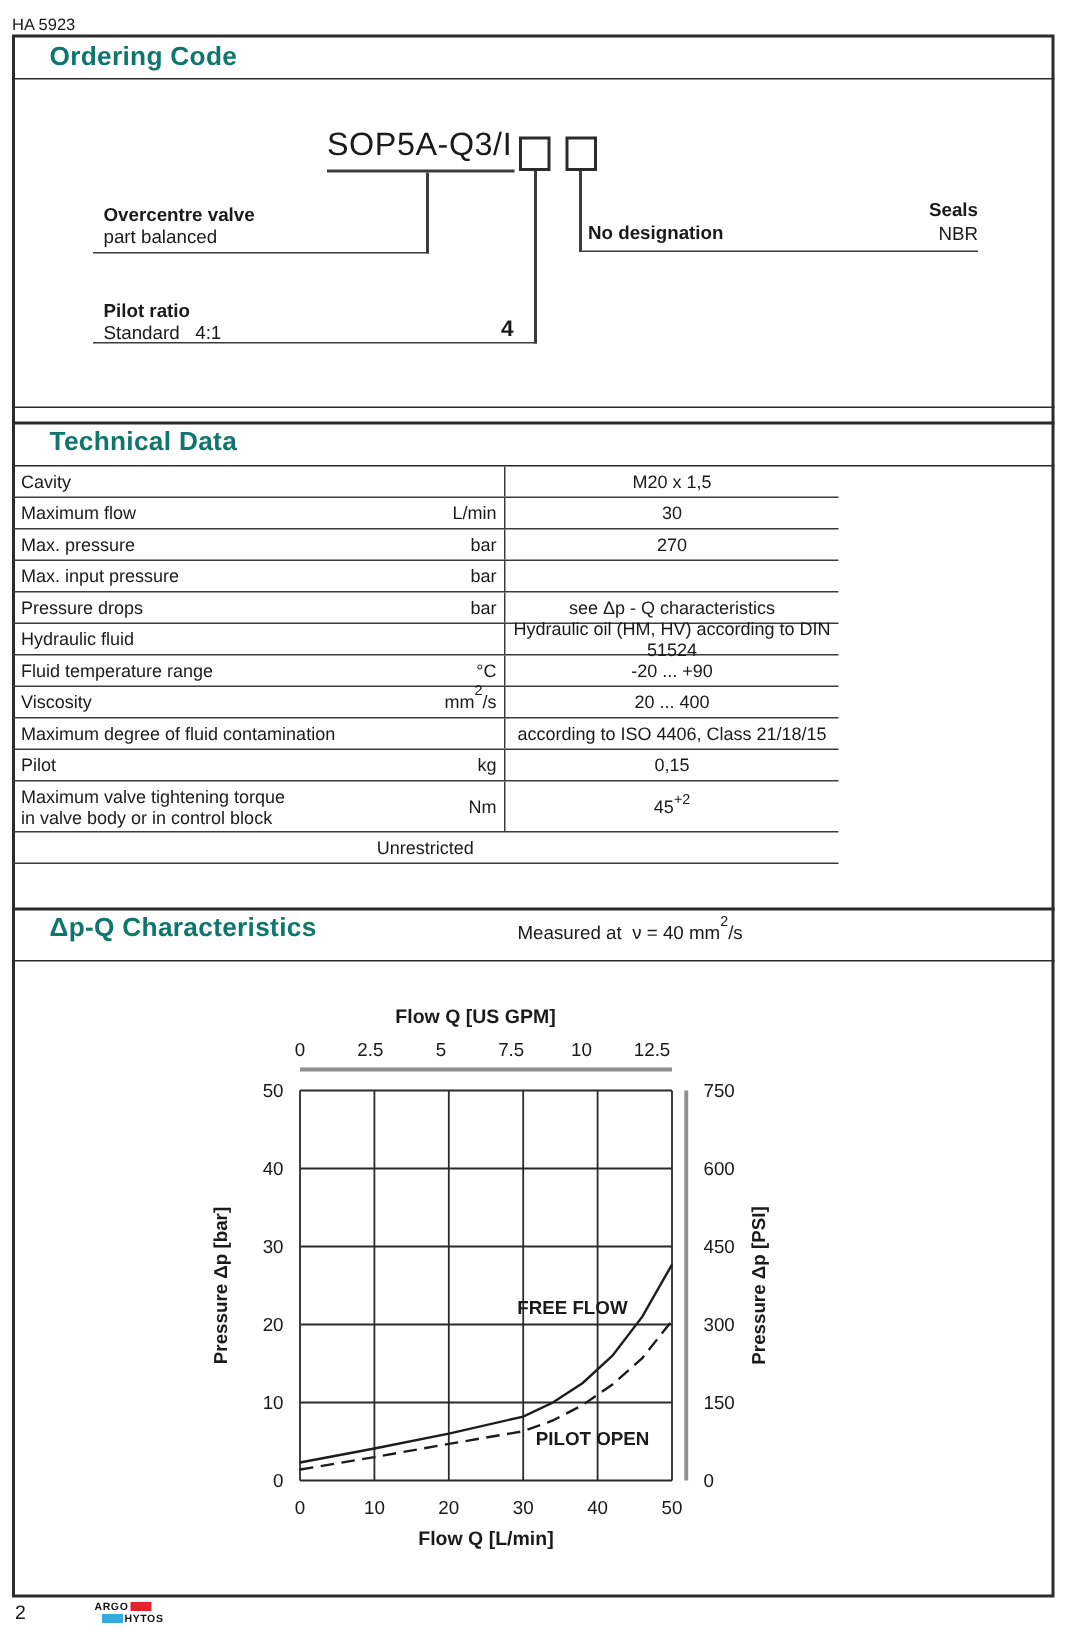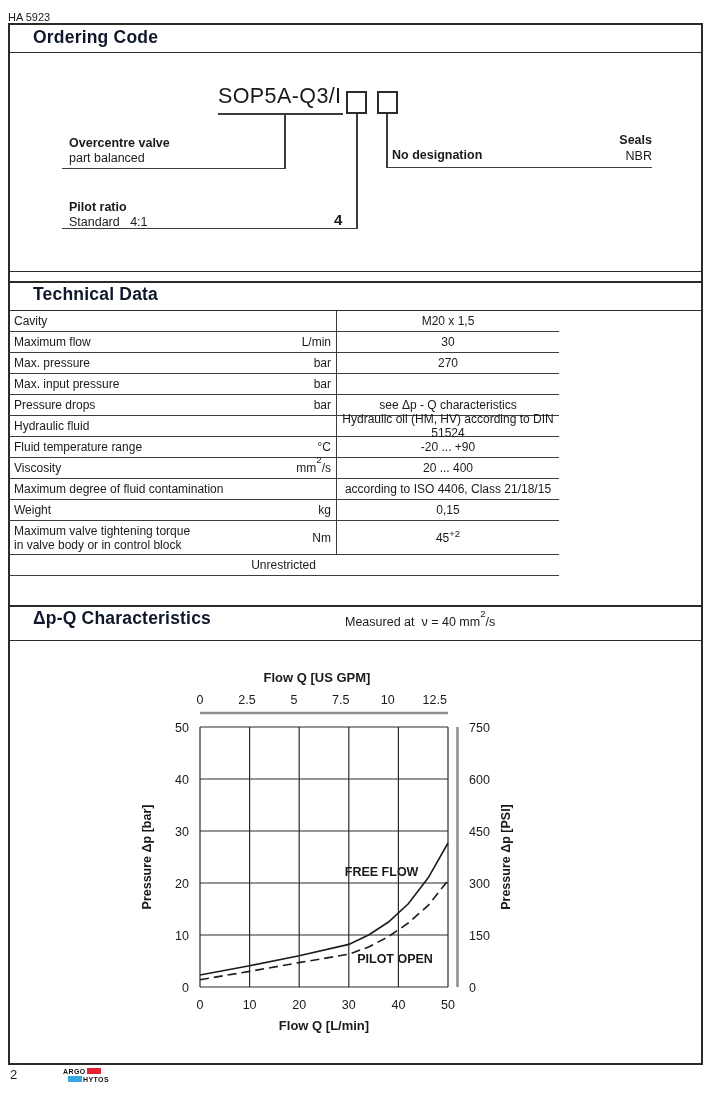--- a/index.html
+++ b/index.html
@@ -1,21 +1,21 @@
 <!DOCTYPE html>
 <html><head>
 <meta charset="utf-8">
 <style>
   *{margin:0;padding:0;box-sizing:border-box}
   html,body{background:#fff}
   body{width:712px;height:1093px;position:relative;font-family:"Liberation Sans",sans-serif;color:#1a1a1a;overflow:hidden}
   .page-border{position:absolute;left:8px;top:23px;width:695px;height:1042px;border:2px solid #2b2b2b}
   .hline{position:absolute;left:8px;width:695px;height:1px;background:#2b2b2b}
   .hline.thick{height:2px}
-  .sec-title{position:absolute;font-weight:bold;font-size:17.5px;letter-spacing:.2px;color:#0f172a}
+  .sec-title{position:absolute;font-weight:bold;font-size:17.5px;letter-spacing:.2px;color:#0f766e}
   .doc-code{position:absolute;left:8px;top:11px;font-size:11px}
   
   .code-main{position:absolute;left:218px;top:84px;font-size:21.5px;font-weight:normal;letter-spacing:.4px}
   .code-underline{position:absolute;left:218px;top:113px;width:125px;height:2px;background:#3c3c3c}
   .code-box{position:absolute;top:91px;width:21px;height:23px;border:2px solid #2b2b2b;background:#fff}
   .cline{position:absolute;background:#3c3c3c}
   .olabel{position:absolute;font-size:12.5px;white-space:pre}
   .olabel.b{font-weight:bold}
   .olabel.r{text-align:right;width:100px}
   
@@ -169,21 +169,21 @@
         </div>
         <div class="punit"><span></span></div>
       </div>
     <div class="tc2">
         <span>according to ISO 4406, Class 21/18/15</span>
       </div>
   </div>
   <div class="trow">
     <div class="tc1">
         <div class="pname">
-          <div>Weight</div>
+          <div>Pilot</div>
         </div>
         <div class="punit"><span>kg</span></div>
       </div>
     <div class="tc2">
         <span>0,15</span>
       </div>
   </div>
   <div class="trow tall">
     <div class="tc1">
         <div class="pname">

